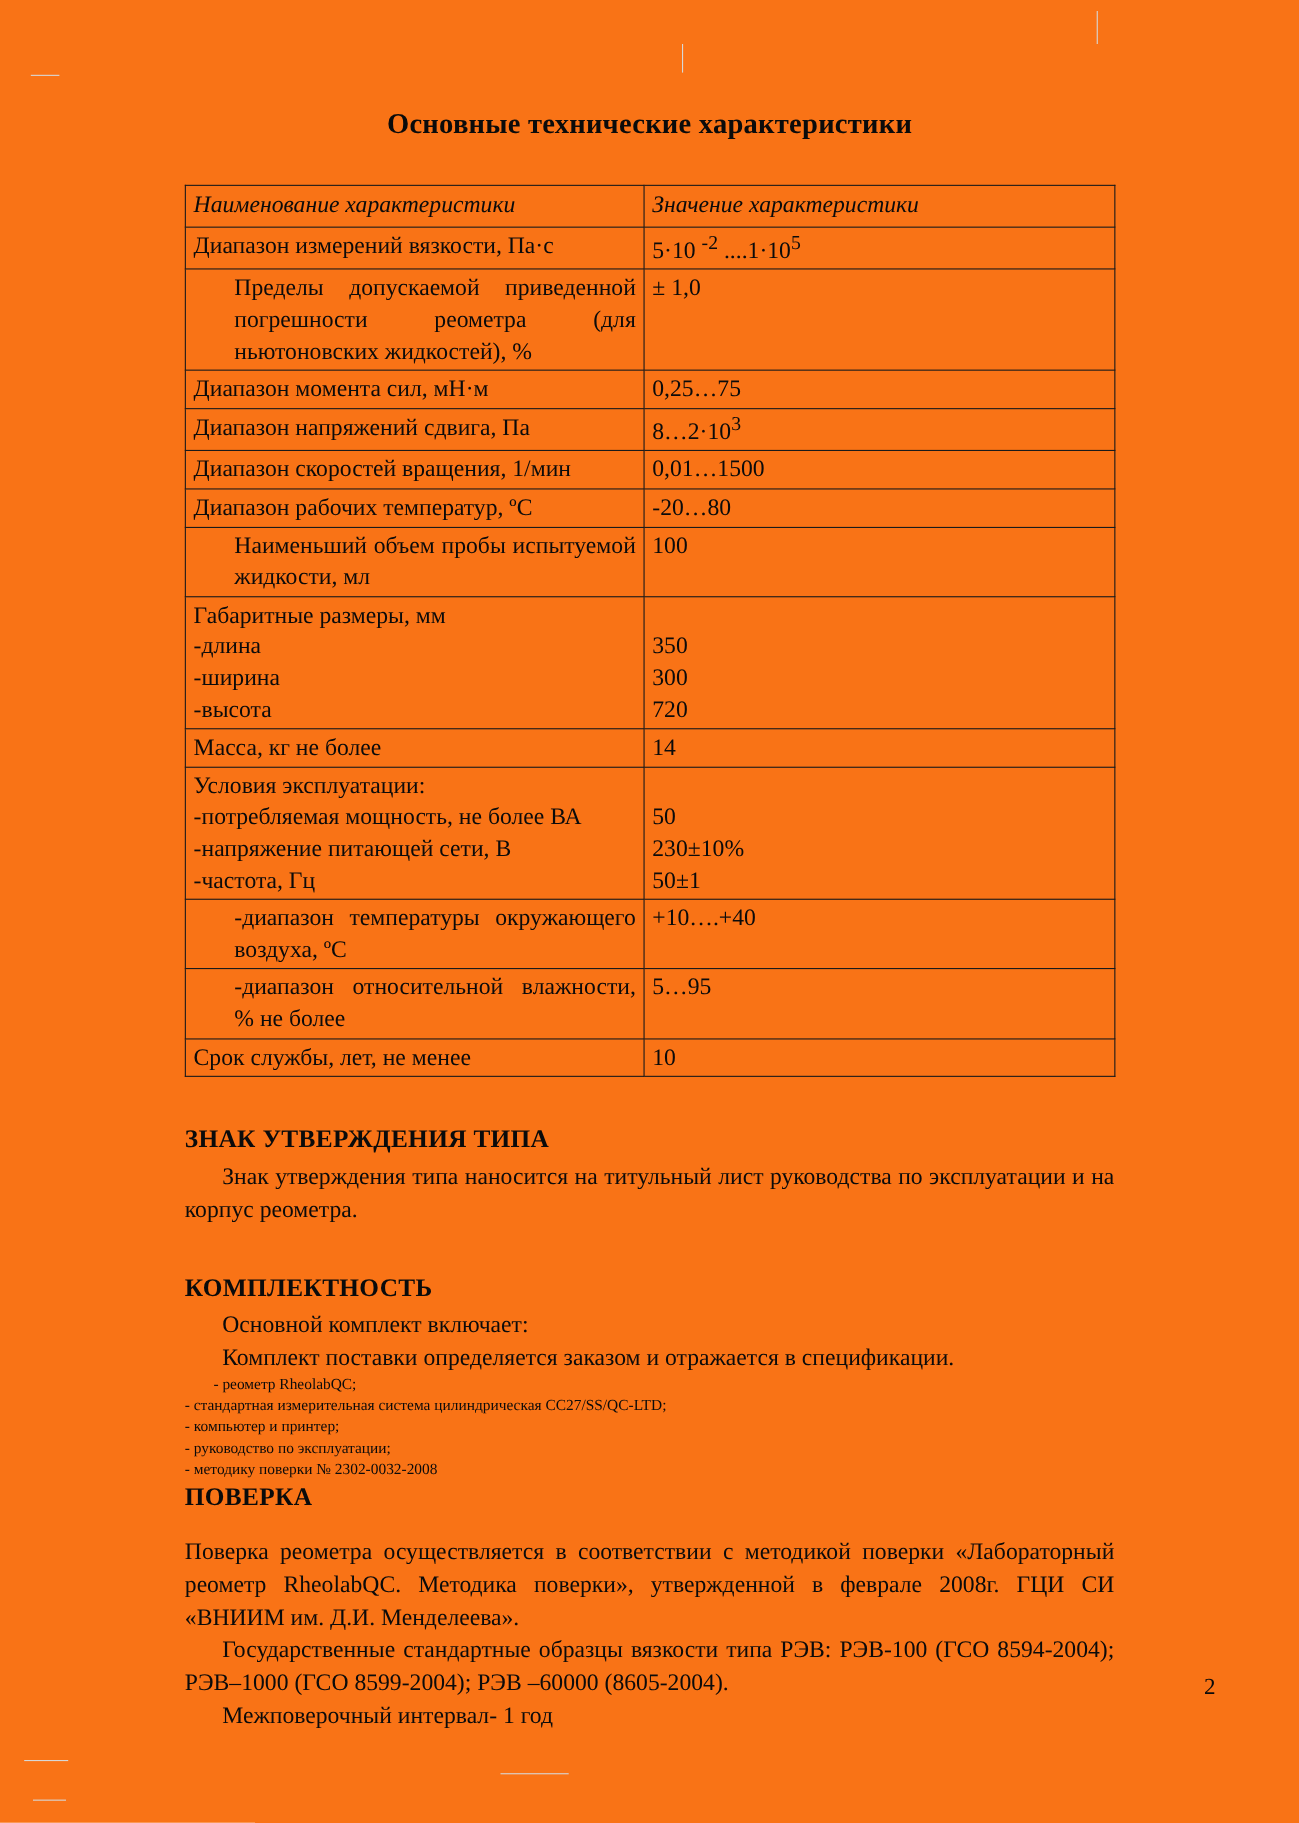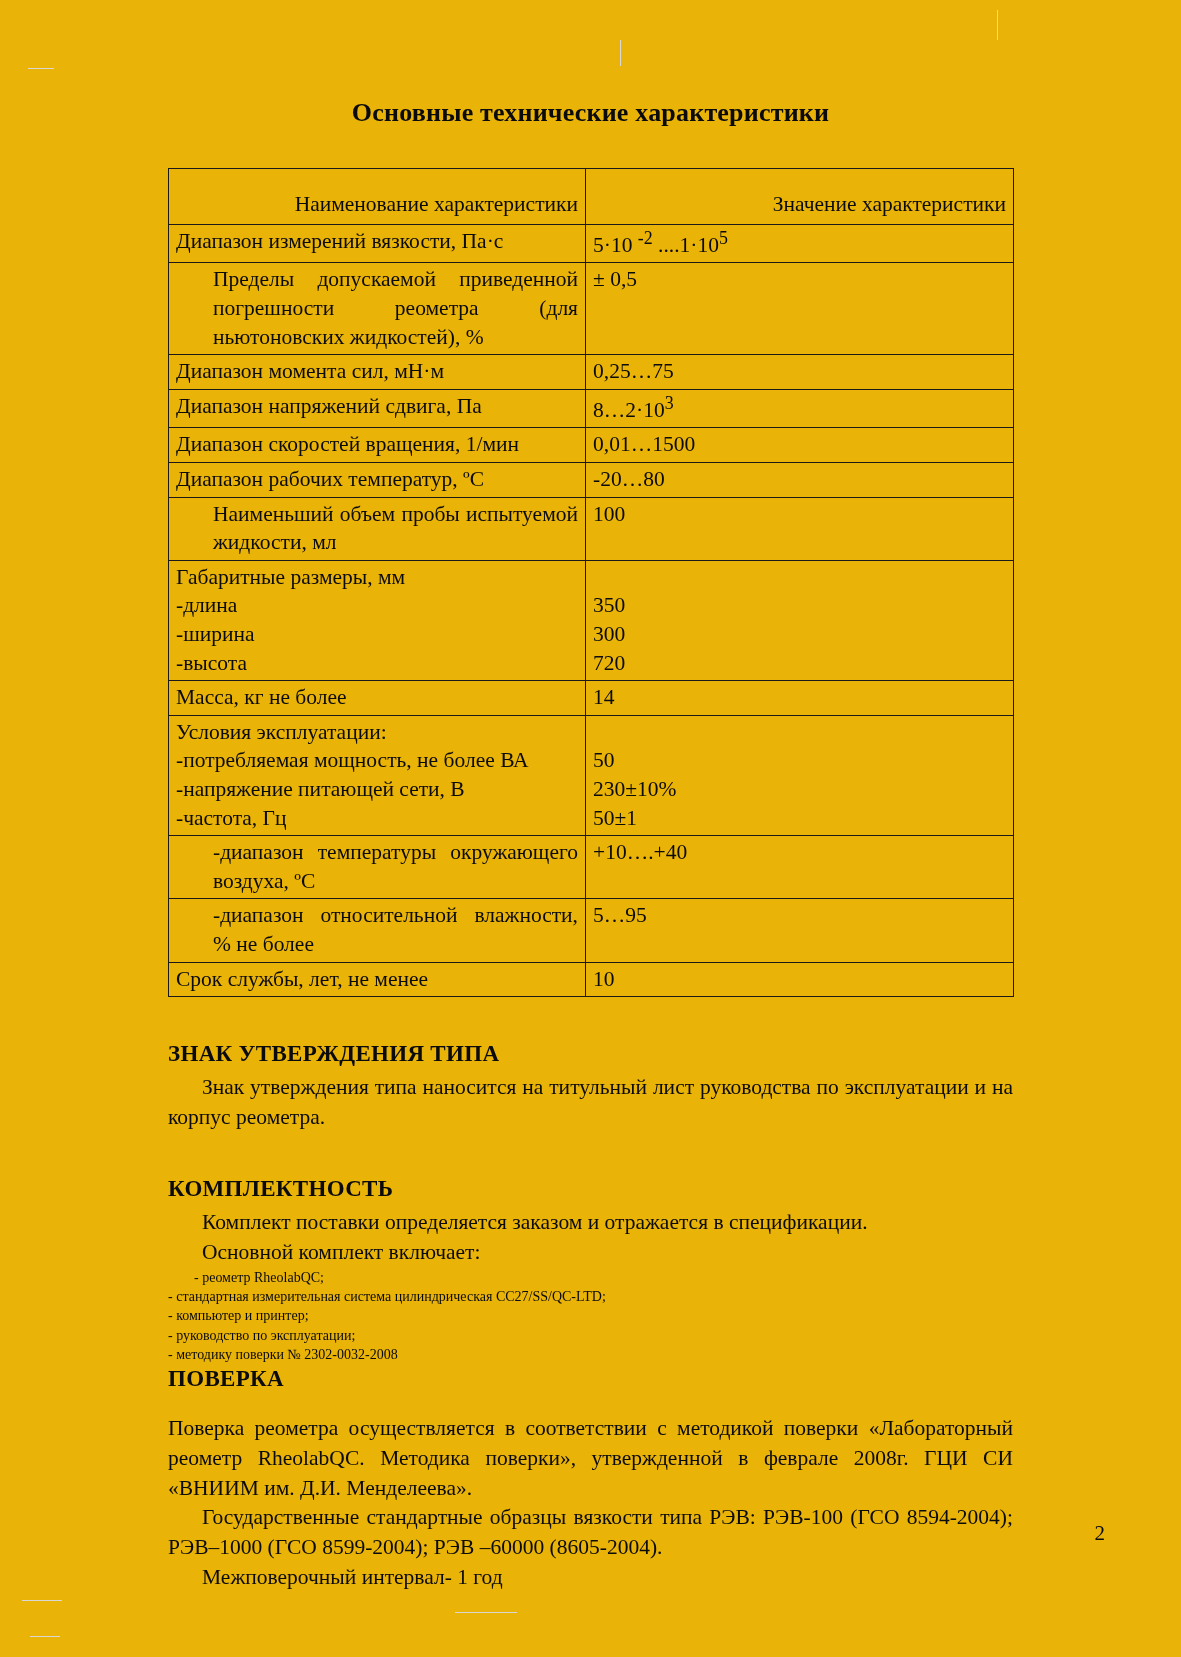--- a/index.html
+++ b/index.html
@@ -12,21 +12,21 @@
     height: 1657px;
     position: relative;
     font-family: "Liberation Serif", "DejaVu Serif", serif;
     color: #0b0b0b;
     overflow: hidden;
   }
 
   .page {
     position: absolute;
     inset: 0;
-    background: #eab308;
+    background: #f97316;
   }
 
   
   .scan-edge {
     position: absolute;
     background: #d8d8d6;
   }
   .scan-edge.top-left   { left: 28px;  top: 68px;  width: 26px; height: 1px; }
   .scan-edge.top-mid    { left: 620px; top: 40px;  width: 1px;  height: 26px; }
   .scan-edge.top-right  { left: 997px; top: 10px;  width: 1px;  height: 30px; }
@@ -59,23 +59,24 @@
   table.specs col.c1 { width: 417px; }
   table.specs col.c2 { width: 428px; }
 
   table.specs th, table.specs td {
     border: 1.6px solid #1a1a1a;
     padding: 2px 7px 3px 7px;
     vertical-align: top;
   }
   table.specs th {
     font-weight: normal;
-    text-align: right;
-    padding-top: 21px;
+    text-align: left;
+    padding-top: 3px;
     padding-bottom: 5px;
+    font-style: italic;
   }
   td.name {
     text-align: justify;
     text-align-last: left;
     hyphens: none;
   }
   td.val {
   }
   td.name.justify-full {
     text-align: justify;
@@ -148,21 +149,21 @@
           <th>Значение характеристики</th>
         </tr>
       </thead>
       <tbody>
           <tr>
             <td class="name">Диапазон измерений вязкости, Па·с</td>
             <td class="val">5·10 <sup>-2</sup> ....1·10<sup>5</sup></td>
           </tr>
           <tr>
             <td class="name justify-full">Пределы допускаемой приведенной погрешности реометра (для ньютоновских жидкостей), %</td>
-            <td class="val">± 0,5</td>
+            <td class="val">± 1,0</td>
           </tr>
           <tr>
             <td class="name">Диапазон момента сил, мН·м</td>
             <td class="val">0,25…75</td>
           </tr>
           <tr>
             <td class="name">Диапазон напряжений сдвига, Па</td>
             <td class="val">8…2·10<sup>3</sup></td>
           </tr>
           <tr>
@@ -215,22 +216,22 @@
           </tr>
         </tbody>
     </table>
 
     <h2 class="section">ЗНАК УТВЕРЖДЕНИЯ ТИПА</h2>
     <p class="para">Знак утверждения типа наносится на титульный лист руководства по эксплуатации и на корпус реометра.</p>
 
     <h2 class="section">КОМПЛЕКТНОСТЬ</h2>
 
     <div class="block">
+      <p class="para">Основной комплект включает:</p>
       <p class="para">Комплект поставки определяется заказом и отражается в спецификации.</p>
-      <p class="para">Основной комплект включает:</p>
       <ul class="kit">
           <li class="first-item">-   реометр RheolabQC;</li>
           <li>- стандартная измерительная система цилиндрическая СС27/SS/QC-LTD;</li>
           <li>- компьютер и принтер;</li>
           <li>- руководство по эксплуатации;</li>
           <li>- методику поверки № 2302-0032-2008</li>
         </ul>
     </div>
 
     <h2 class="section inline-head">ПОВЕРКА</h2>

